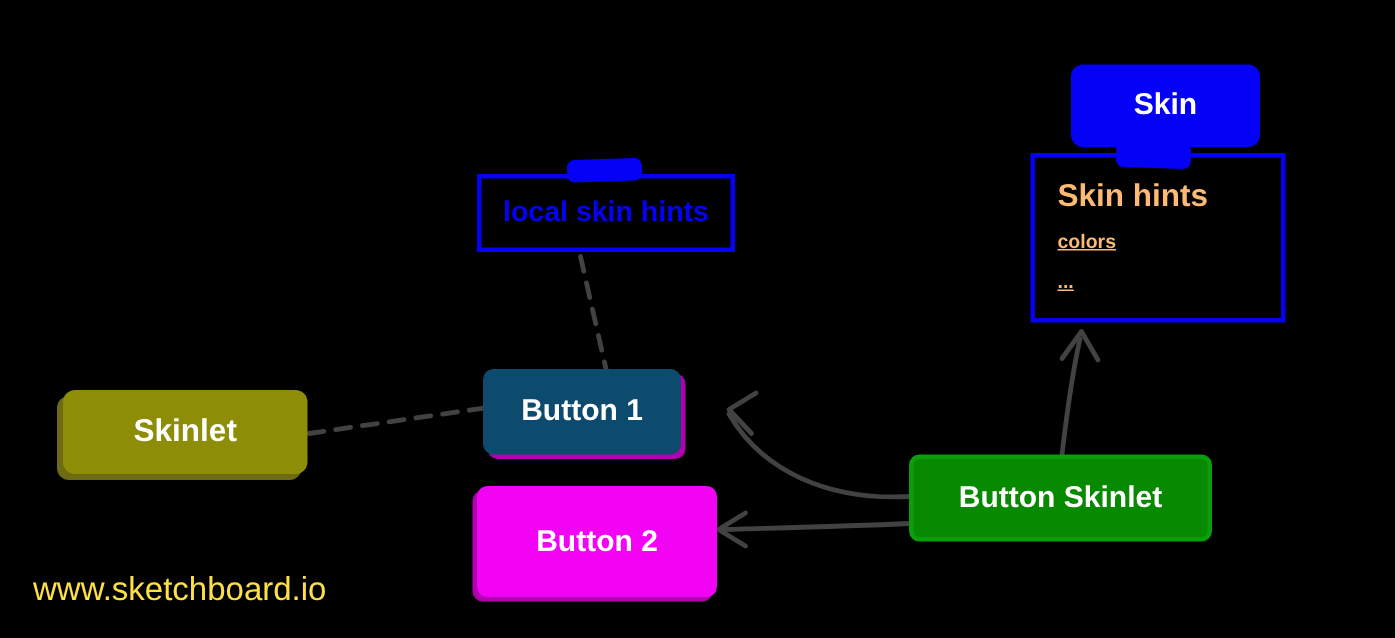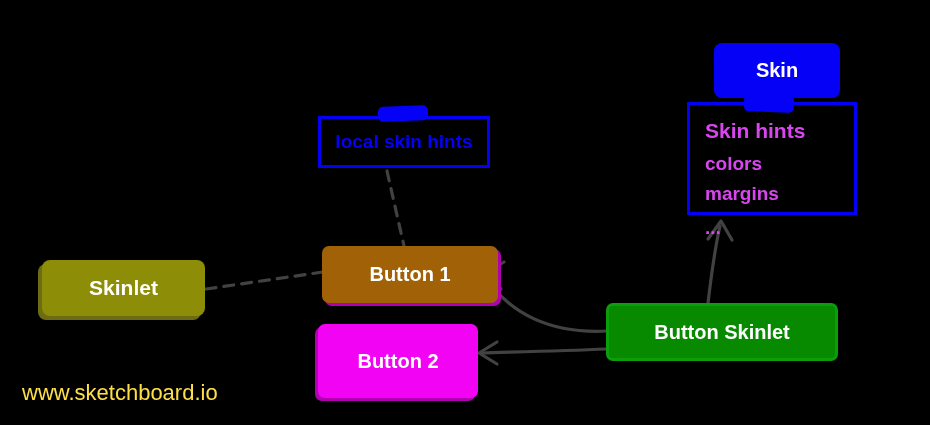--- a/index.html
+++ b/index.html
@@ -36,31 +36,32 @@
     left: 714px; top: 43px; width: 126px; height: 55px;
     background: #0500f6;
     border-radius: 8px;
   }
   .node-skin-hints {
     left: 687px; top: 102px; width: 170px; height: 113px;
     border: 3px solid #0500f6;
     background: #000000;
     display: block;
     padding: 14px 0 0 15px;
-    color: #d946ef;
+    color: #fdba74;
   }
   .skin-hints-title {
     font-size: 21px;
     font-weight: bold;
     margin: 0 0 10px 0;
   }
   .skin-hints-item {
-    font-size: 19px;
+    font-size: 13px;
     font-weight: bold;
     margin: 0 0 8px 0;
+    text-decoration: underline;
   }
   .skin-hints-ellipsis { margin-top: 12px; }
   .node-local-skin-hints {
     left: 318px; top: 116px; width: 172px; height: 52px;
     border: 3px solid #0500f6;
     background: #000000;
     color: #0500f6;
     font-size: 19px;
     justify-content: center;
   }
@@ -79,33 +80,33 @@
     transform: rotate(2deg);
   }
   .node-animator {
     left: 42px; top: 260px; width: 163px; height: 56px;
     background: #8e8d07;
     border-radius: 8px;
     box-shadow: -4px 4px 0 #6d6c14;
     font-size: 21px;
   }
   .node-button1 {
-    left: 322px; top: 246px; width: 176px; height: 57px;
-    background: #a16207;
+    left: 322px; top: 246px; width: 132px; height: 57px;
+    background: #0c4a6e;
     border-radius: 7px;
     box-shadow: 3px 3px 0 #b100b1;
   }
   .node-button2 {
     left: 318px; top: 324px; width: 160px; height: 74px;
     background: #f303f3;
     border-radius: 7px;
     box-shadow: -3px 3px 0 #b100b1;
   }
   .node-button-skinlet {
-    left: 606px; top: 303px; width: 232px; height: 58px;
+    left: 606px; top: 303px; width: 202px; height: 58px;
     background: #078a00;
     border: 3px solid #0b9e0b;
     border-radius: 7px;
   }
   .watermark {
     position: absolute;
     left: 22px; top: 380px;
     color: #fde047;
     font-size: 22px;
     z-index: 2;
@@ -147,21 +148,20 @@
     </g>
   </svg>
 
   <div class="node node-skin">
     <span>Skin</span>
   </div>
 
   <div class="node node-skin-hints">
     <div class="skin-hints-title">Skin hints</div>
     <div class="skin-hints-item">colors</div>
-    <div class="skin-hints-item">margins</div>
     <div class="skin-hints-item skin-hints-ellipsis">...</div>
   </div>
 
   <div class="note-tab tab-skin"></div>
 
   <div class="node node-local-skin-hints">
     <span>local skin hints</span>
   </div>
 
   <div class="note-tab tab-local"></div>

